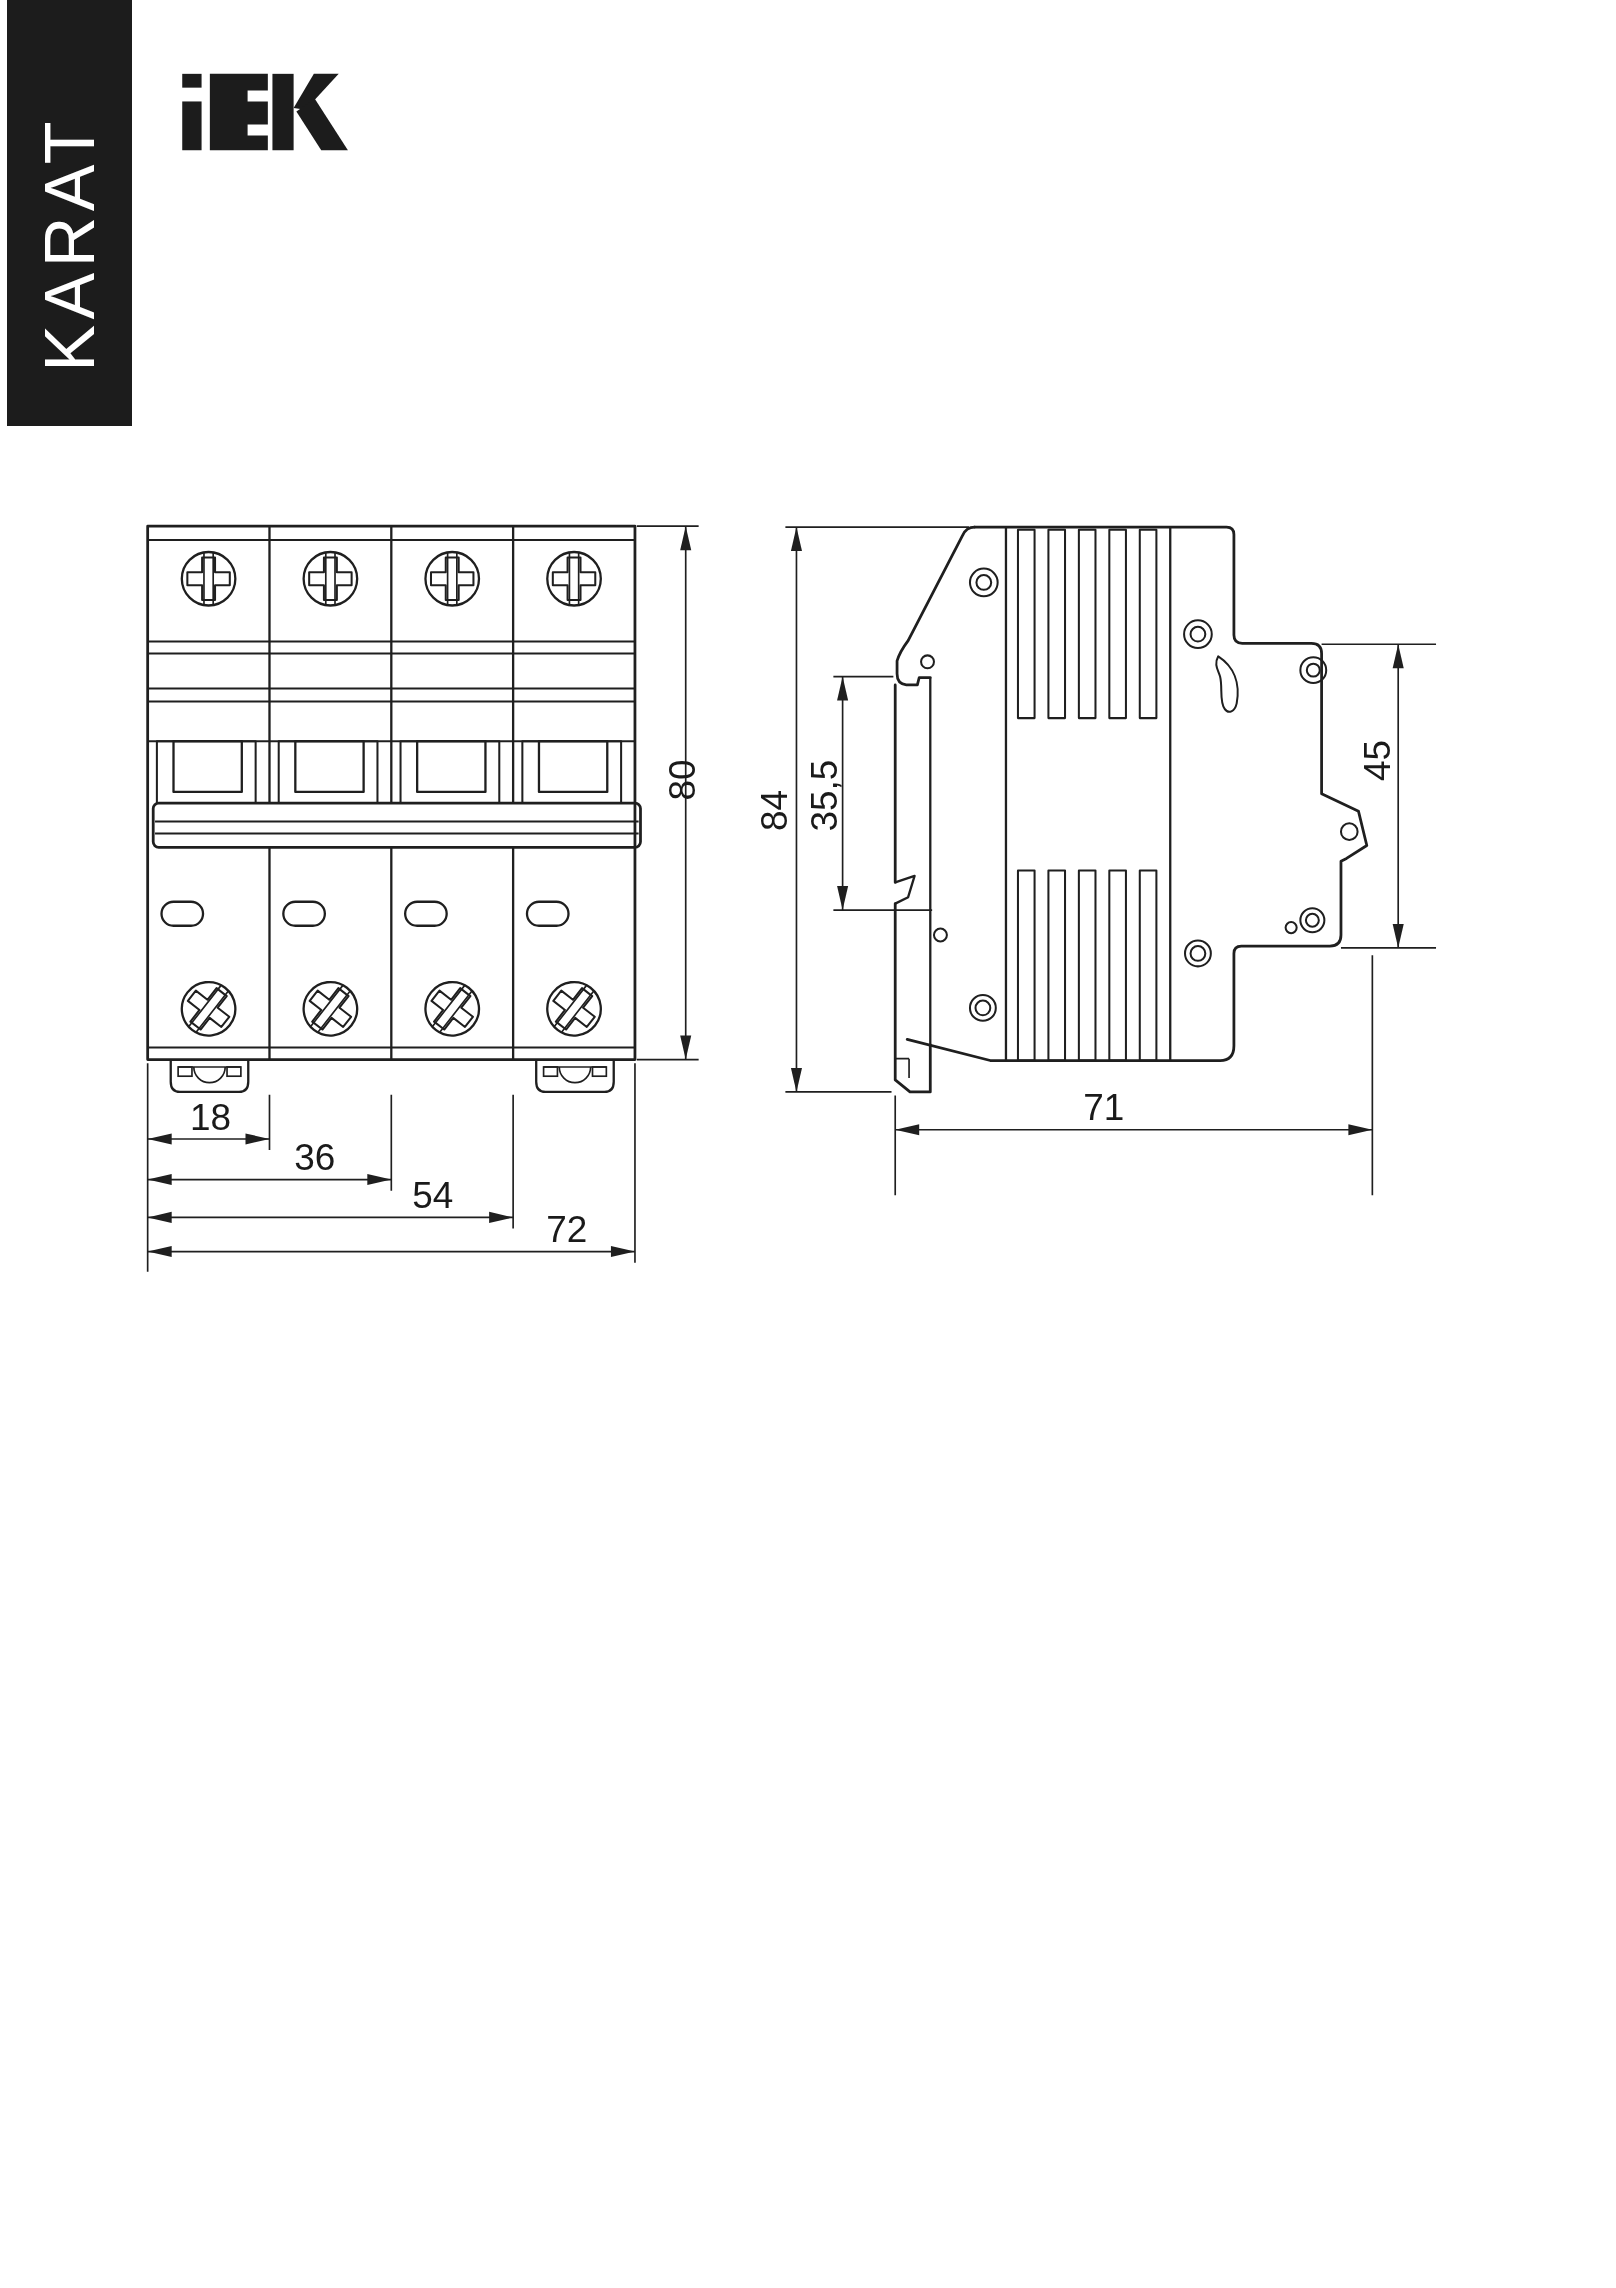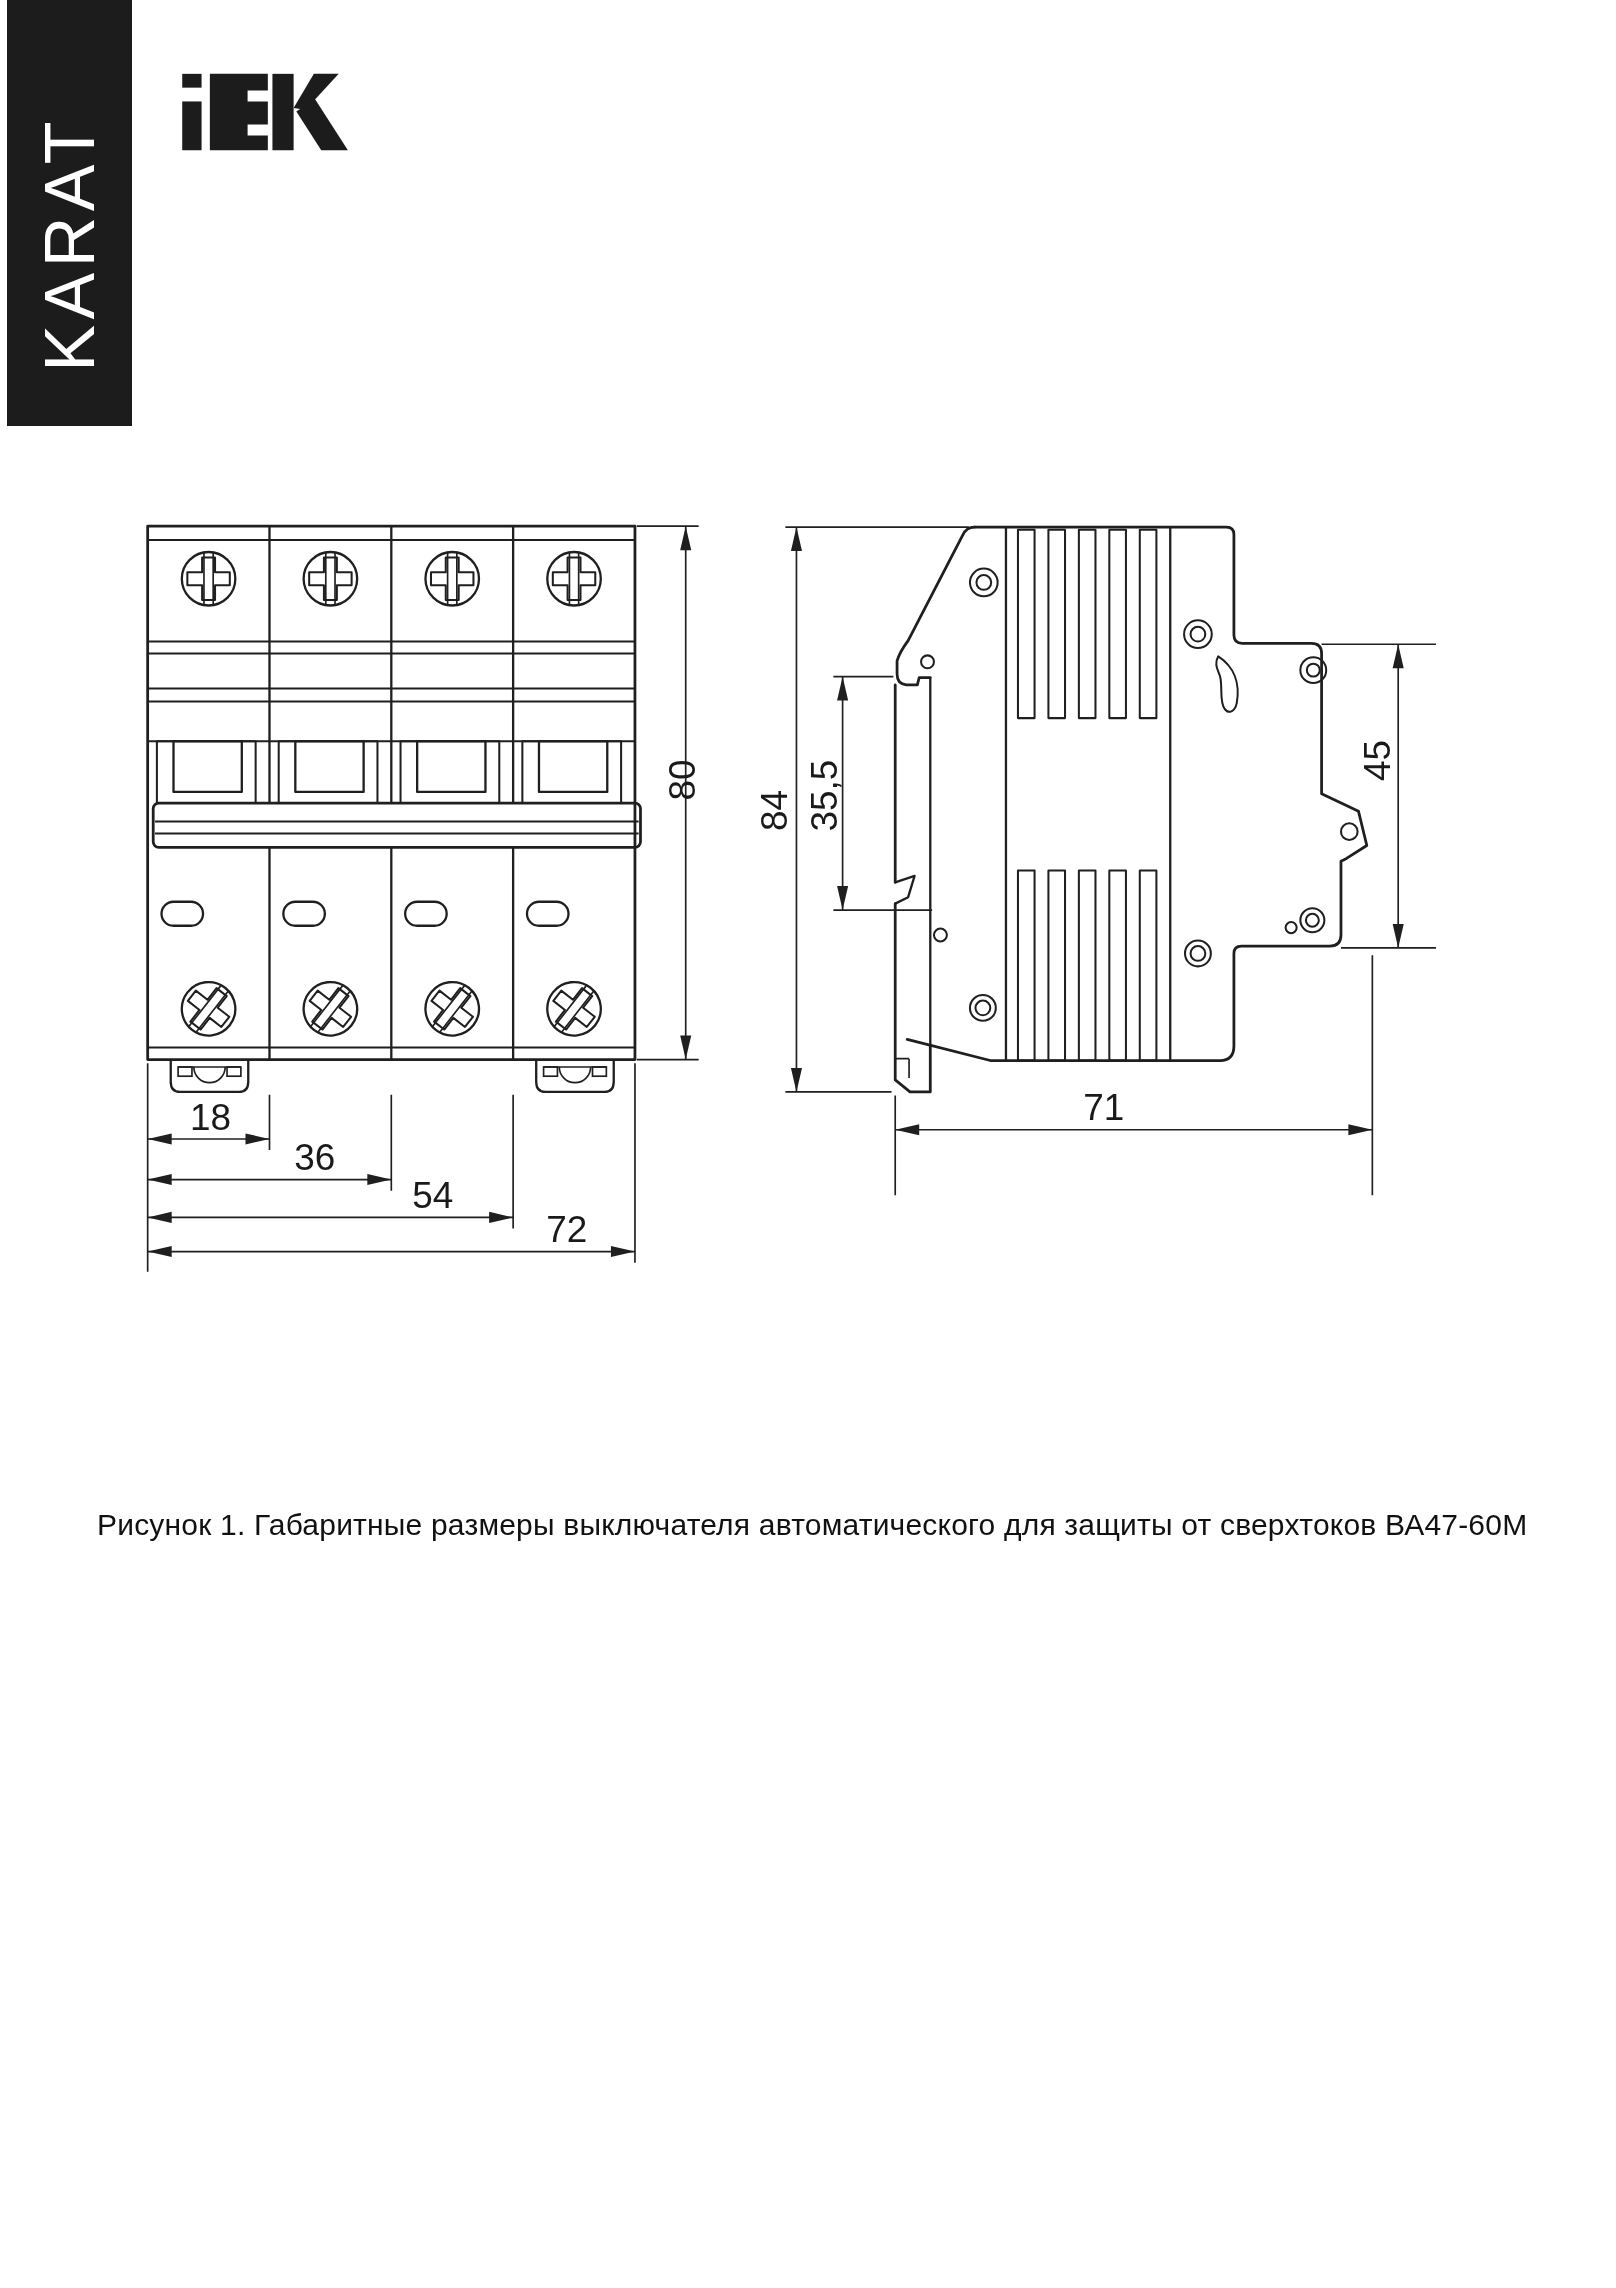--- a/index.html
+++ b/index.html
@@ -279,16 +279,15 @@
       <g>
         <path class="dm" d="M970,1187 V1295 M1487,1035 V1295"></path>
         <path class="dm" d="M970,1224 H1487"></path>
         <path class="ar" d="M970,1224 l26,-6 v12 z"></path>
         <path class="ar" d="M1487,1224 l-26,-6 v12 z"></path>
         <text class="dimtxt" x="1196" y="1214" text-anchor="middle">71</text>
       </g>
     </g>
   </svg>
 
-  <div class="caption">Рисунок 1. Габаритные размеры выключателя автоматического для защиты от сверхтоков ВА47-60М</div>
 
 </div>
 
 
 </body></html>

